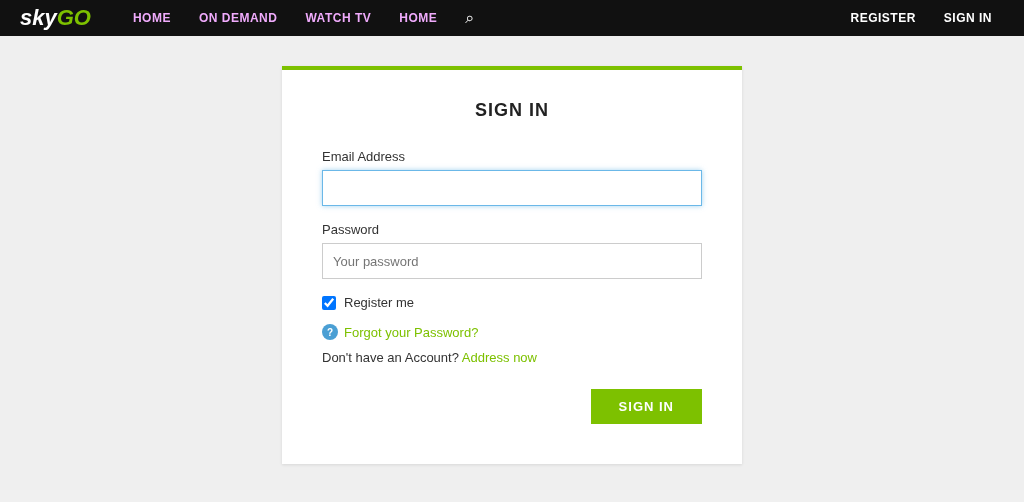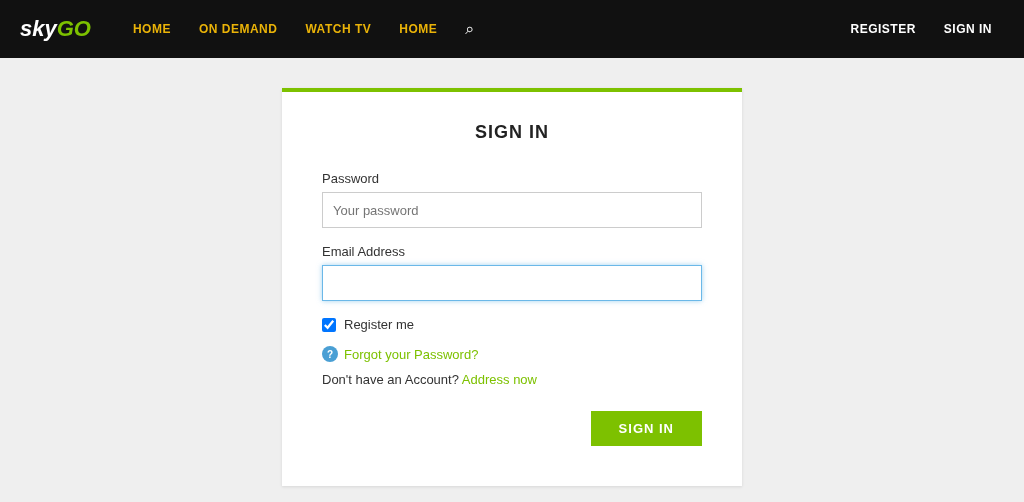--- a/index.html
+++ b/index.html
@@ -12,21 +12,21 @@
       font-family: Arial, Helvetica, sans-serif;
       background-color: #f0f0f0;
       width: 1024px;
       height: 502px;
       overflow: hidden;
     }
 
     
     nav {
       background-color: #111111;
-      height: 58px;
+      height: 36px;
       display: flex;
       align-items: center;
       padding: 0 20px;
     }
 
     .nav-logo {
       display: flex;
       align-items: center;
       margin-right: 30px;
     }
@@ -46,21 +46,21 @@
     }
 
     .nav-links {
       display: flex;
       align-items: center;
       flex: 1;
       gap: 4px;
     }
 
     .nav-link {
-      color: #eab308;
+      color: #f0abfc;
       font-size: 12px;
       font-weight: bold;
       text-decoration: none;
       padding: 0 12px;
       letter-spacing: 0.5px;
       cursor: pointer;
     }
 
     .nav-search {
       color: #ffffff;
@@ -235,27 +235,27 @@
     <a class="nav-right-link">REGISTER</a>
     <a class="nav-right-link">SIGN IN</a>
   </div>
 </nav>
 
 <div class="page-content">
   <div class="signin-card">
     <h1 class="signin-title">SIGN IN</h1>
 
     <div class="form-group">
+      <label class="form-label">Email Address</label>
+      <input class="form-input active-focus" type="email" placeholder="" style="">
+    </div>
+
+    <div class="form-group">
       <label class="form-label">Password</label>
       <input class="form-input" type="password" placeholder="Your password" style="">
-    </div>
-
-    <div class="form-group">
-      <label class="form-label">Email Address</label>
-      <input class="form-input active-focus" type="email" placeholder="" style="">
     </div>
 
     <div class="remember-row">
       <input type="checkbox" class="remember-checkbox" checked="" style="">
       <span class="remember-label">Register me</span>
     </div>
 
     <div class="forgot-password">
       <span class="forgot-icon">?</span>
       <a class="forgot-link">Forgot your Password?</a>

